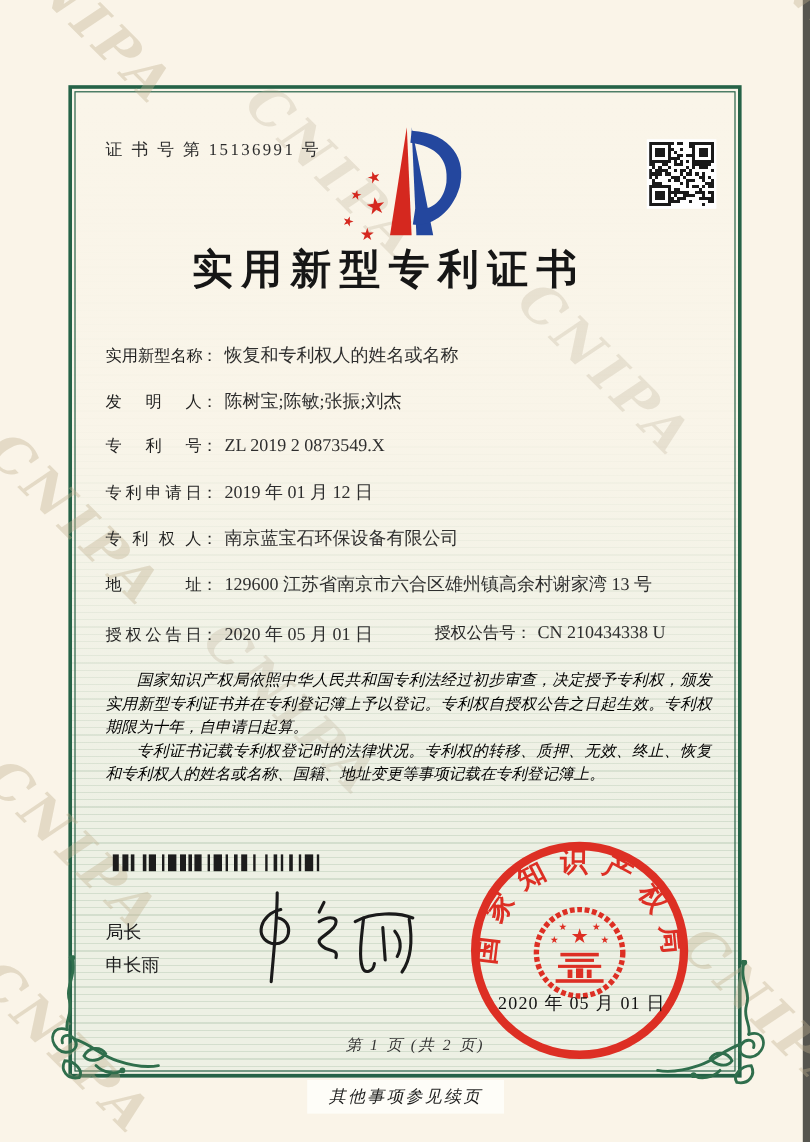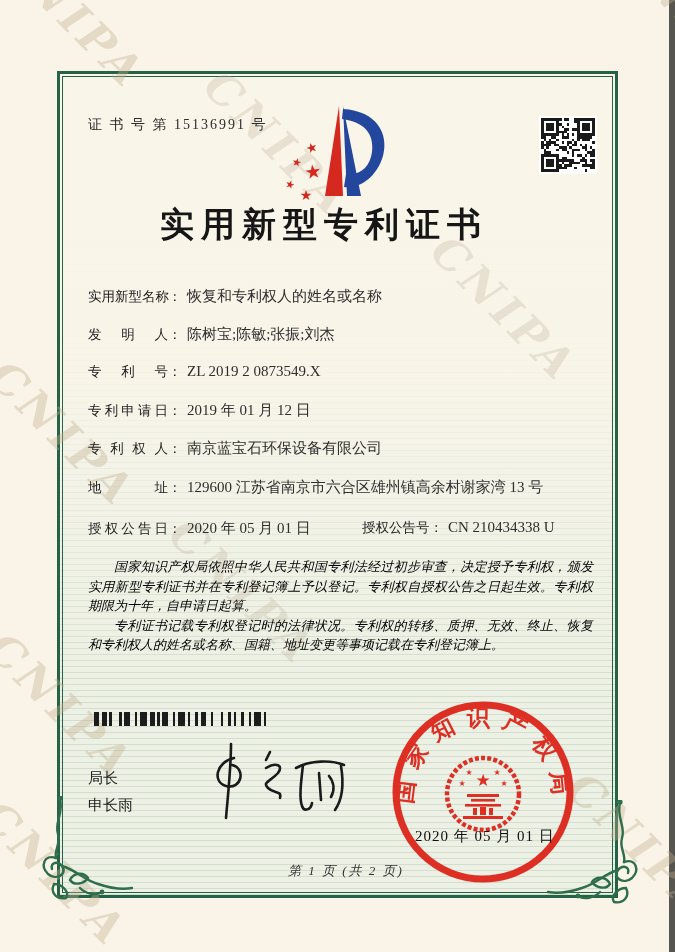--- a/index.html
+++ b/index.html
@@ -507,15 +507,18 @@
       <path d="M22,70 C36,74 44,84 58,88 C70,92 82,94 92,92"></path>
       <path d="M30,84 C34,76 44,76 48,82 C44,88 34,90 30,84 Z"></path>
       <path d="M14,88 C10,96 16,104 26,102 C30,96 22,88 14,88 Z"></path>
       <path d="M40,92 C46,98 56,100 62,96"></path>
     </g>
     <circle cx="20" cy="2" r="2.6" fill="#2f6e4c"></circle>
     <circle cx="62" cy="96" r="2.4" fill="#2f6e4c"></circle>
   </svg>
 
   <div class="z page-no">第 1 页 (共 2 页)</div>
+  <div class="z cont-note">
+    <span>其他事项参见续页</span>
+  </div>
 
   <div class="edge-strip"></div>
 </div>
 
 </body></html>

